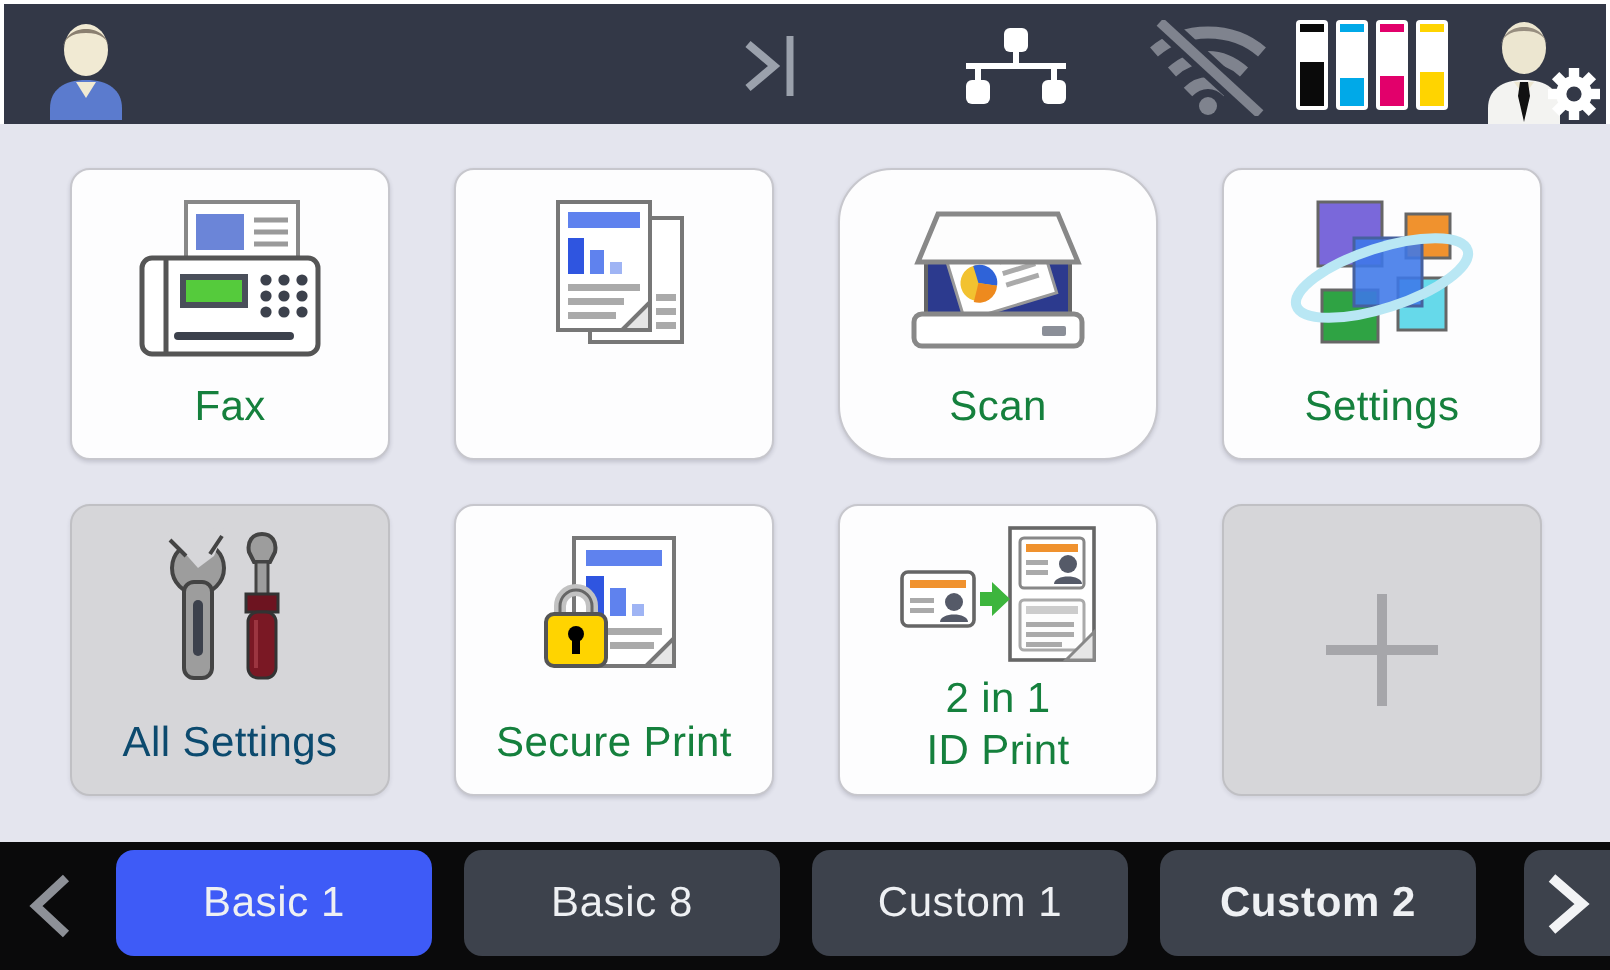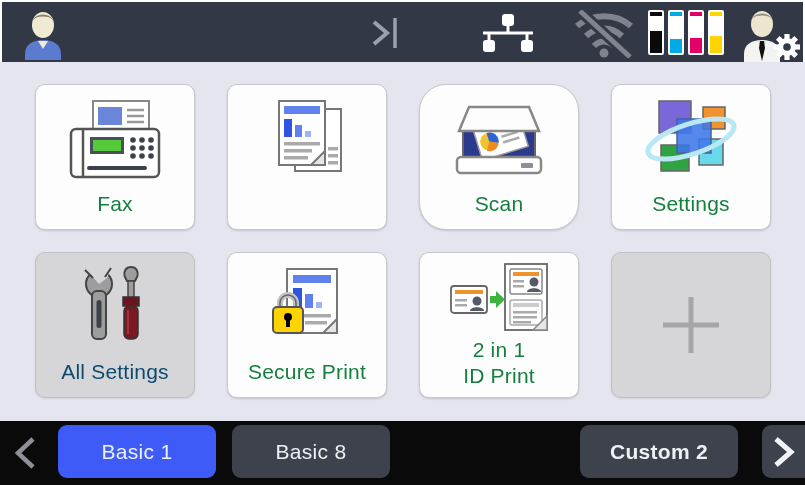--- a/index.html
+++ b/index.html
@@ -302,20 +302,23 @@
         <path d="M21 3 L6 17 L21 31" stroke="#8d9097" stroke-width="4.5" fill="none"></path>
       </svg>
     </div>
 
     <div class="tab active" style="left:58px;">
       <span>Basic 1</span>
     </div>
     <div class="tab" style="left:232px;">
       <span>Basic 8</span>
     </div>
+    <div class="tab" style="left:406px;">
+      <span>Custom 1</span>
+    </div>
     <div class="tab" style="left:580px;font-weight:bold;">
       <span>Custom 2</span>
     </div>
 
     <div class="tab partial" style="left:762px;">
       <svg width="24" height="32" viewBox="0 0 24 32">
         <path d="M4 3 L19 16 L4 29" stroke="#f2f3f5" stroke-width="5" fill="none"></path>
       </svg>
 
     </div>

